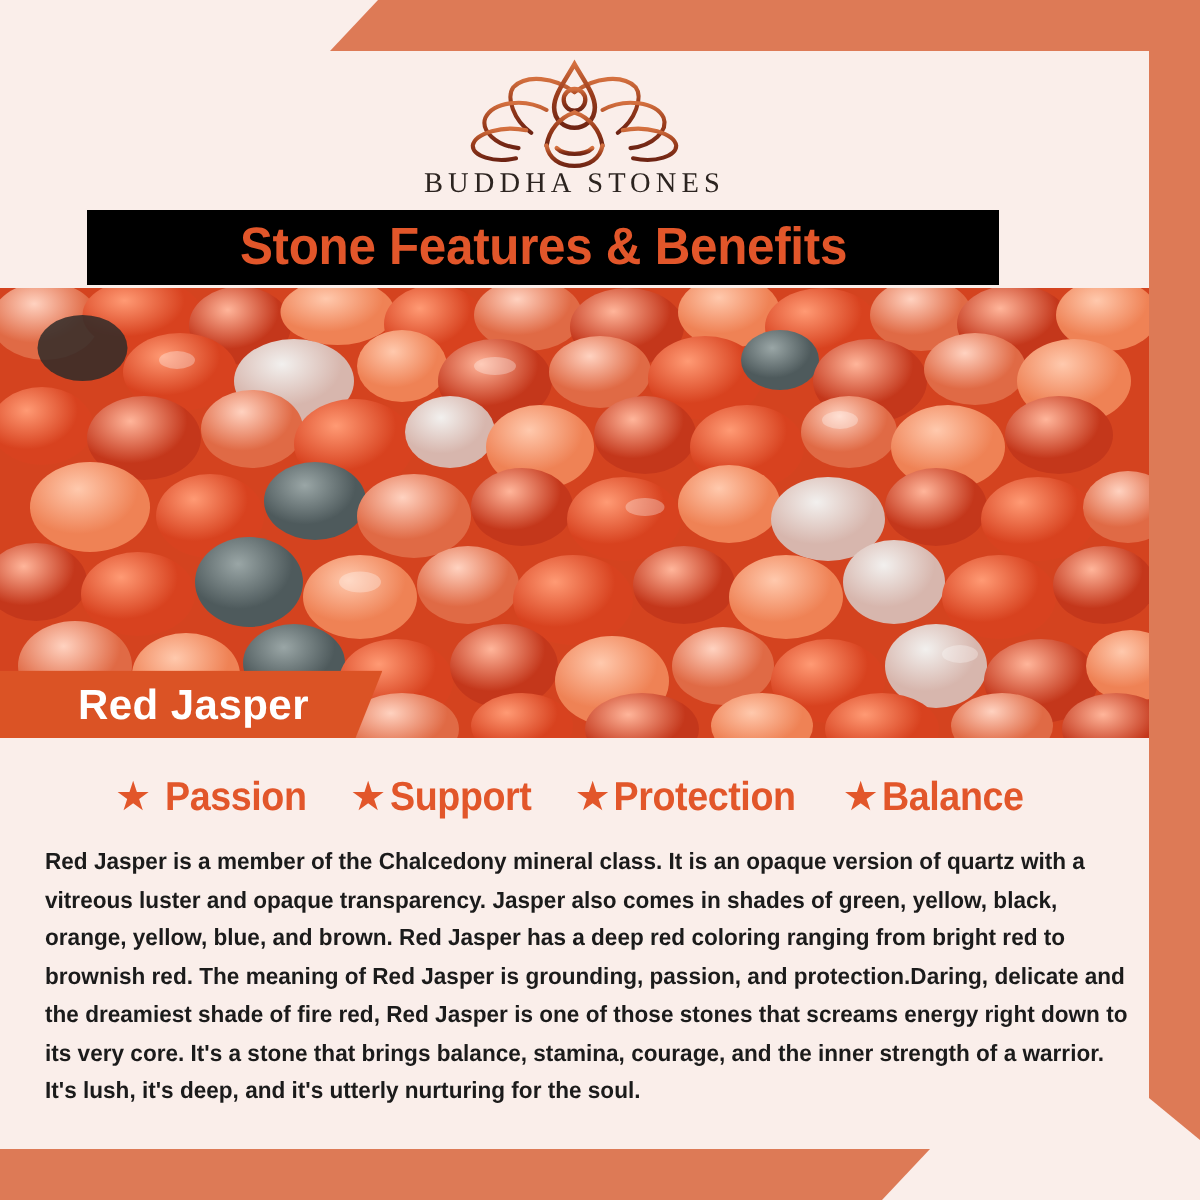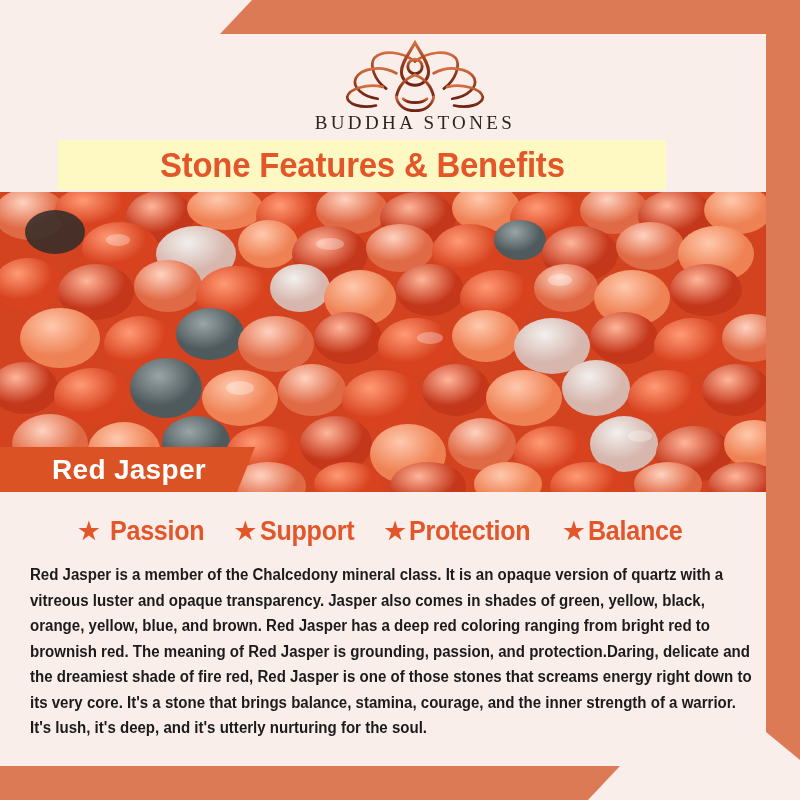--- a/index.html
+++ b/index.html
@@ -36,33 +36,33 @@
   
   .sheet{
     position:absolute;left:0;top:34px;width:766px;height:732px;
     background:#faeeea;
   }
 
   
   .logo-area{
     position:absolute;left:0;top:34px;width:766px;height:106px;
     display:flex;flex-direction:column;align-items:center;justify-content:flex-start;
-    padding-top:2px;box-sizing:border-box;margin-left:32px;
+    padding-top:2px;box-sizing:border-box;
   }
   .logo-mark{width:170px;height:78px;display:block;}
   .logo-word{
     margin-top:-2px;
     font-family:"Liberation Serif",serif;
     font-size:19px;letter-spacing:3.4px;color:#2c2420;font-weight:400;
   }
 
   
   .title-band{
     position:absolute;left:58px;top:140px;width:608px;height:50px;
-    background:#fef9c3;display:flex;align-items:center;justify-content:center;
+    background:#000000;display:flex;align-items:center;justify-content:center;
   }
   .title-text{
     font-size:35px;font-weight:bold;color:#e2562a;
     font-family:"Liberation Sans",sans-serif;
     letter-spacing:-0.2px;transform:scaleX(0.94);white-space:nowrap;
   }
 
   
   .photo{
     position:absolute;left:0;top:192px;width:766px;height:300px;

